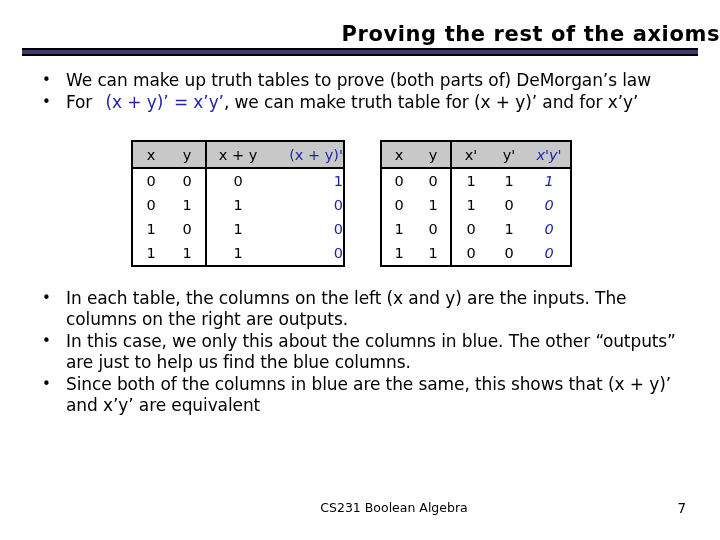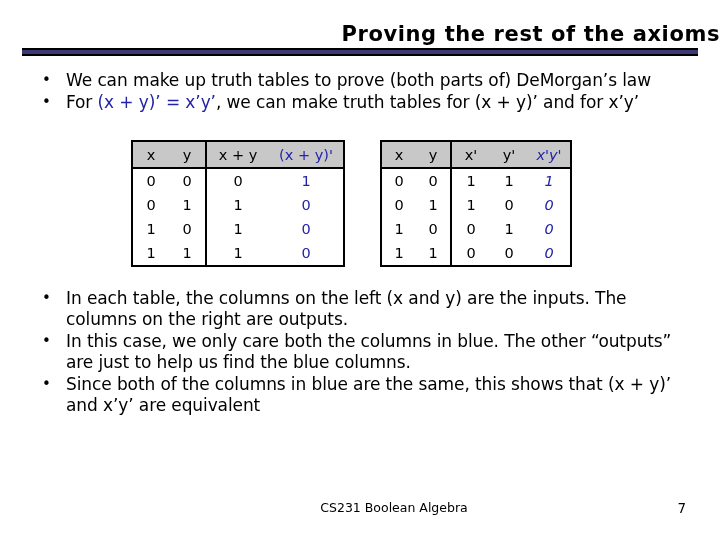--- a/index.html
+++ b/index.html
@@ -67,21 +67,21 @@
     box-sizing: border-box;
   }
   .bullet-text {
     flex: 1 1 auto;
     font-family: "DejaVu Sans", sans-serif;
     font-size: 17px;
     line-height: 21px;
     color: #000000;
     letter-spacing: -0.1px;
   }
-  .blue { color: #2323a8; }
+  .blue { color: #2323a8; margin-left: 8px; }
 
   
   .truth-table {
     position: absolute;
     border: 2px solid #000000;
     background: #ffffff;
     box-sizing: border-box;
   }
   #table-left  { left: 131px; top: 140px; }
   #table-right { left: 380px; top: 140px; }
@@ -109,21 +109,21 @@
   }
   .grp-div {
     border-left: 2px solid #000000;
   }
   .out-blue { color: #2323a8; }
 
   
   #table-left  .c-x  { width: 36px; }
   #table-left  .c-y  { width: 36px; }
   #table-left  .c-s  { width: 62px; }
-  #table-left  .c-n  { width: 74px; }
+  #table-left  .c-n  { width: 74px; text-align: right; }
 
   
   #table-right .c-x  { width: 34px; }
   #table-right .c-y  { width: 34px; }
   #table-right .c-xp { width: 38px; }
   #table-right .c-yp { width: 38px; }
   #table-right .c-o  { width: 42px; font-style: italic; }
 
   
   #footer-center {
@@ -153,21 +153,21 @@
 
 <div id="title-rule"></div>
 
 <div class="bullet-list" id="bullets-top">
     <div class="bullet-row">
       <span class="bullet-mark">•</span>
       <span class="bullet-text"><span>We can make up truth tables to prove (both parts of) DeMorgan’s law</span></span>
     </div>
     <div class="bullet-row">
       <span class="bullet-mark">•</span>
-      <span class="bullet-text"><span>For </span><span class="blue">(x + y)’ = x’y’</span><span>, we can make truth tables for (x + y)’ and for x’y’</span></span>
+      <span class="bullet-text"><span>For </span><span class="blue">(x + y)’ = x’y’</span><span>, we can make truth table for (x + y)’ and for x’y’</span></span>
     </div>
   </div>
 
 <div class="truth-table" id="table-left">
   <table class="tt">
     <thead>
       <tr>
           <th class="c-x">x</th>
           <th class="c-y">y</th>
           <th class="c-s grp-div">x + y</th>
@@ -247,21 +247,21 @@
   </table>
 </div>
 
 <div class="bullet-list" id="bullets-bottom">
     <div class="bullet-row">
       <span class="bullet-mark">•</span>
       <span class="bullet-text"><span>In each table, the columns on the left (x and y) are the inputs. The columns on the right are outputs.</span></span>
     </div>
     <div class="bullet-row">
       <span class="bullet-mark">•</span>
-      <span class="bullet-text"><span>In this case, we only care both the columns in blue. The other “outputs” are just to help us find the blue columns.</span></span>
+      <span class="bullet-text"><span>In this case, we only this about the columns in blue. The other “outputs” are just to help us find the blue columns.</span></span>
     </div>
     <div class="bullet-row">
       <span class="bullet-mark">•</span>
       <span class="bullet-text"><span>Since both of the columns in blue are the same, this shows that (x + y)’ and x’y’ are equivalent</span></span>
     </div>
   </div>
 
 <div id="footer-center">CS231 Boolean Algebra</div>
 <div id="footer-page">7</div>
 

